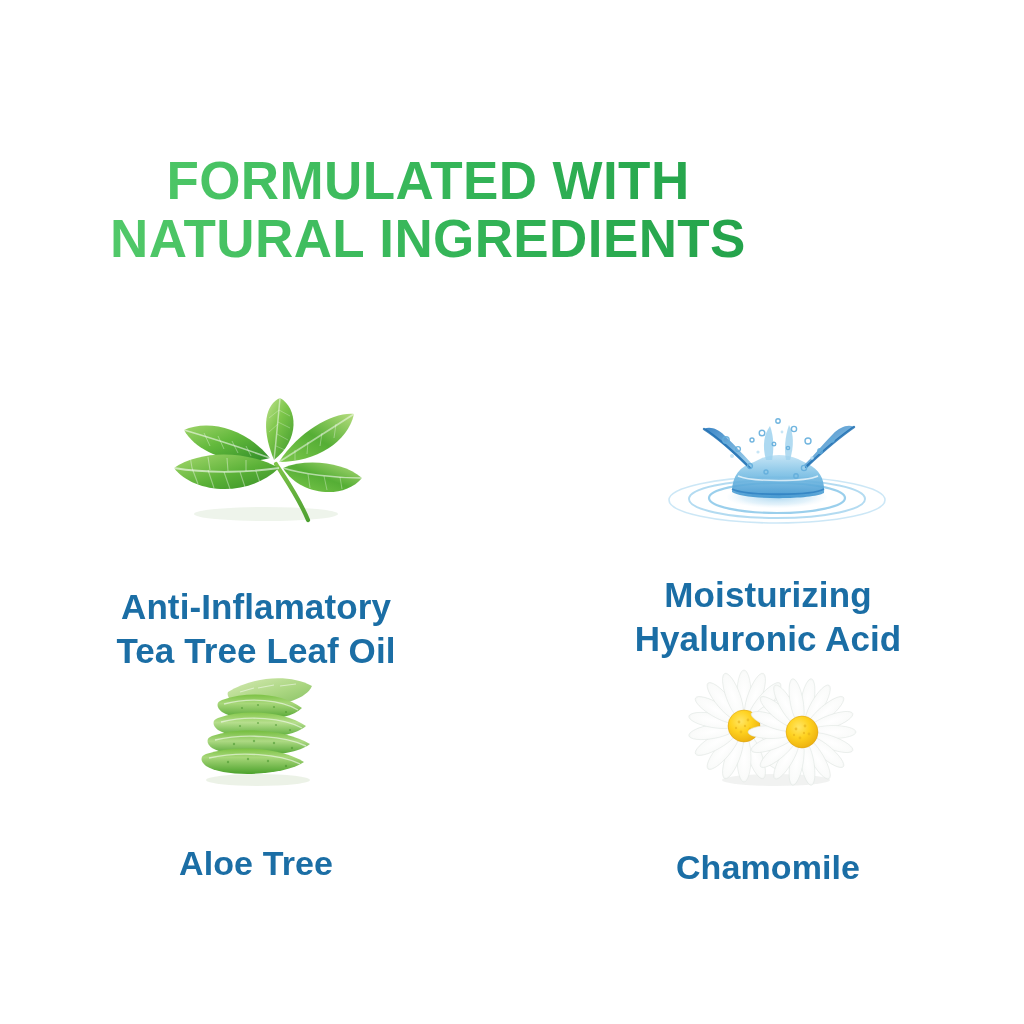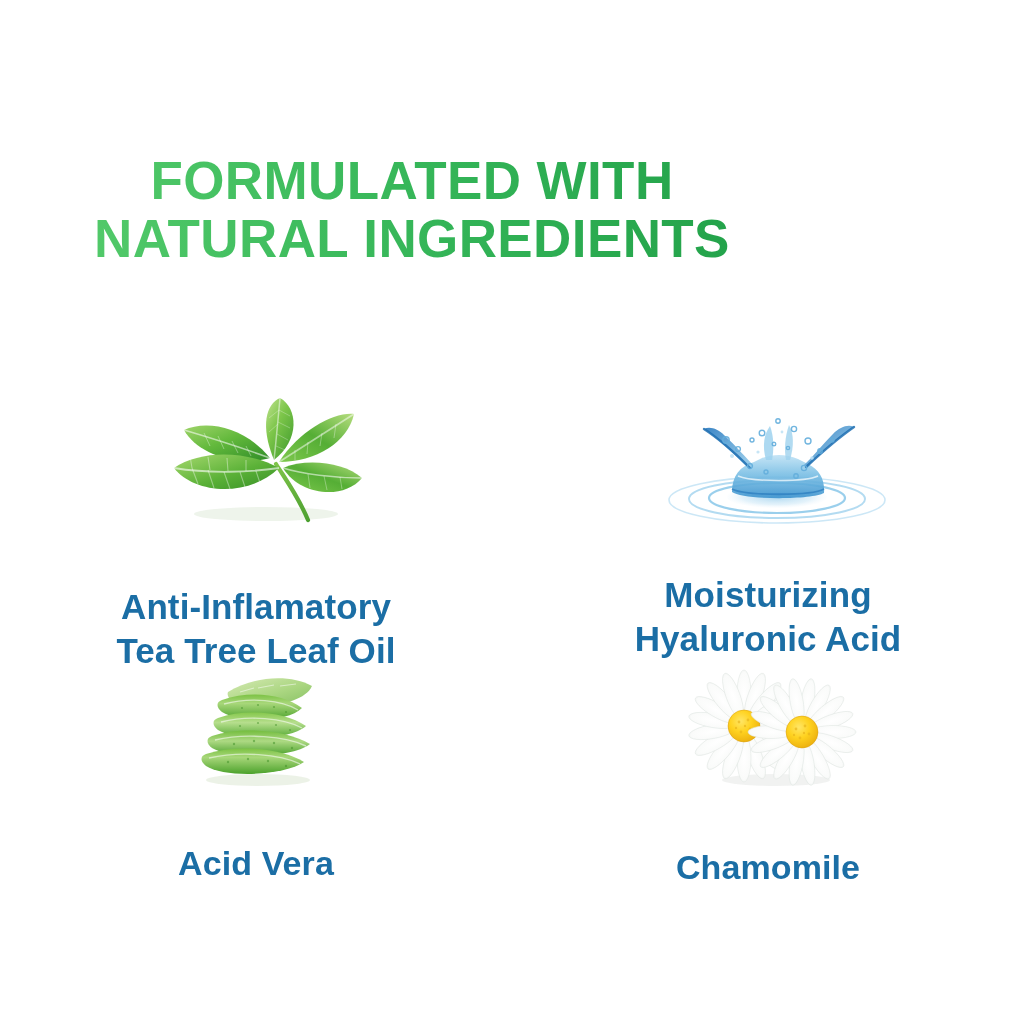--- a/index.html
+++ b/index.html
@@ -27,20 +27,21 @@
     top: 152px;
     left: 0;
     width: 824px;
     text-align: center;
     font-weight: 700;
     font-size: 53px;
     line-height: 58px;
     letter-spacing: 0.4px;
     text-transform: uppercase;
     font-family: "Liberation Sans", sans-serif;
+    padding-left: 16px;
   }
   .headline .hl-line {
     display: block;
     background-image: linear-gradient(90deg, #5ACE6E 0%, #45C162 28%, #33B457 55%, #28A84E 78%, #1F9E48 100%);
     -webkit-background-clip: text;
     background-clip: text;
     color: transparent;
     -webkit-text-fill-color: transparent;
   }
 
@@ -340,21 +341,21 @@
           <path d="M40 90 C 72 80, 116 84, 138 98 C 118 112, 58 114, 40 102 C 34 97, 34 92, 40 90 Z" fill="url(#aloeA)"></path>
           <path d="M43 94 C 74 87, 114 90, 134 100" stroke="#ffffff" stroke-opacity="0.55" stroke-width="1.4" fill="none"></path>
           <g fill="#3E8F25" opacity="0.5">
             <circle cx="62" cy="98" r="1.2"></circle>
               <circle cx="82" cy="95" r="1.2"></circle>
             <circle cx="102" cy="97" r="1.2"></circle>
               <circle cx="120" cy="102" r="1.2"></circle>
           </g>
         </svg>
       </div>
-      <div class="caption caption-sm">Acid Vera</div>
+      <div class="caption caption-sm">Aloe Tree</div>
     </div>
 
     <div class="cell cell-4">
       <div class="art art-sm">
         <svg width="190" height="125" viewBox="0 0 190 125">
           <defs>
             <radialGradient id="petalG" cx="0.5" cy="0.5" r="0.6">
               <stop offset="0%" stop-color="#ffffff"></stop>
               <stop offset="75%" stop-color="#FAFBFA"></stop>
               <stop offset="100%" stop-color="#E4E9E6"></stop>

